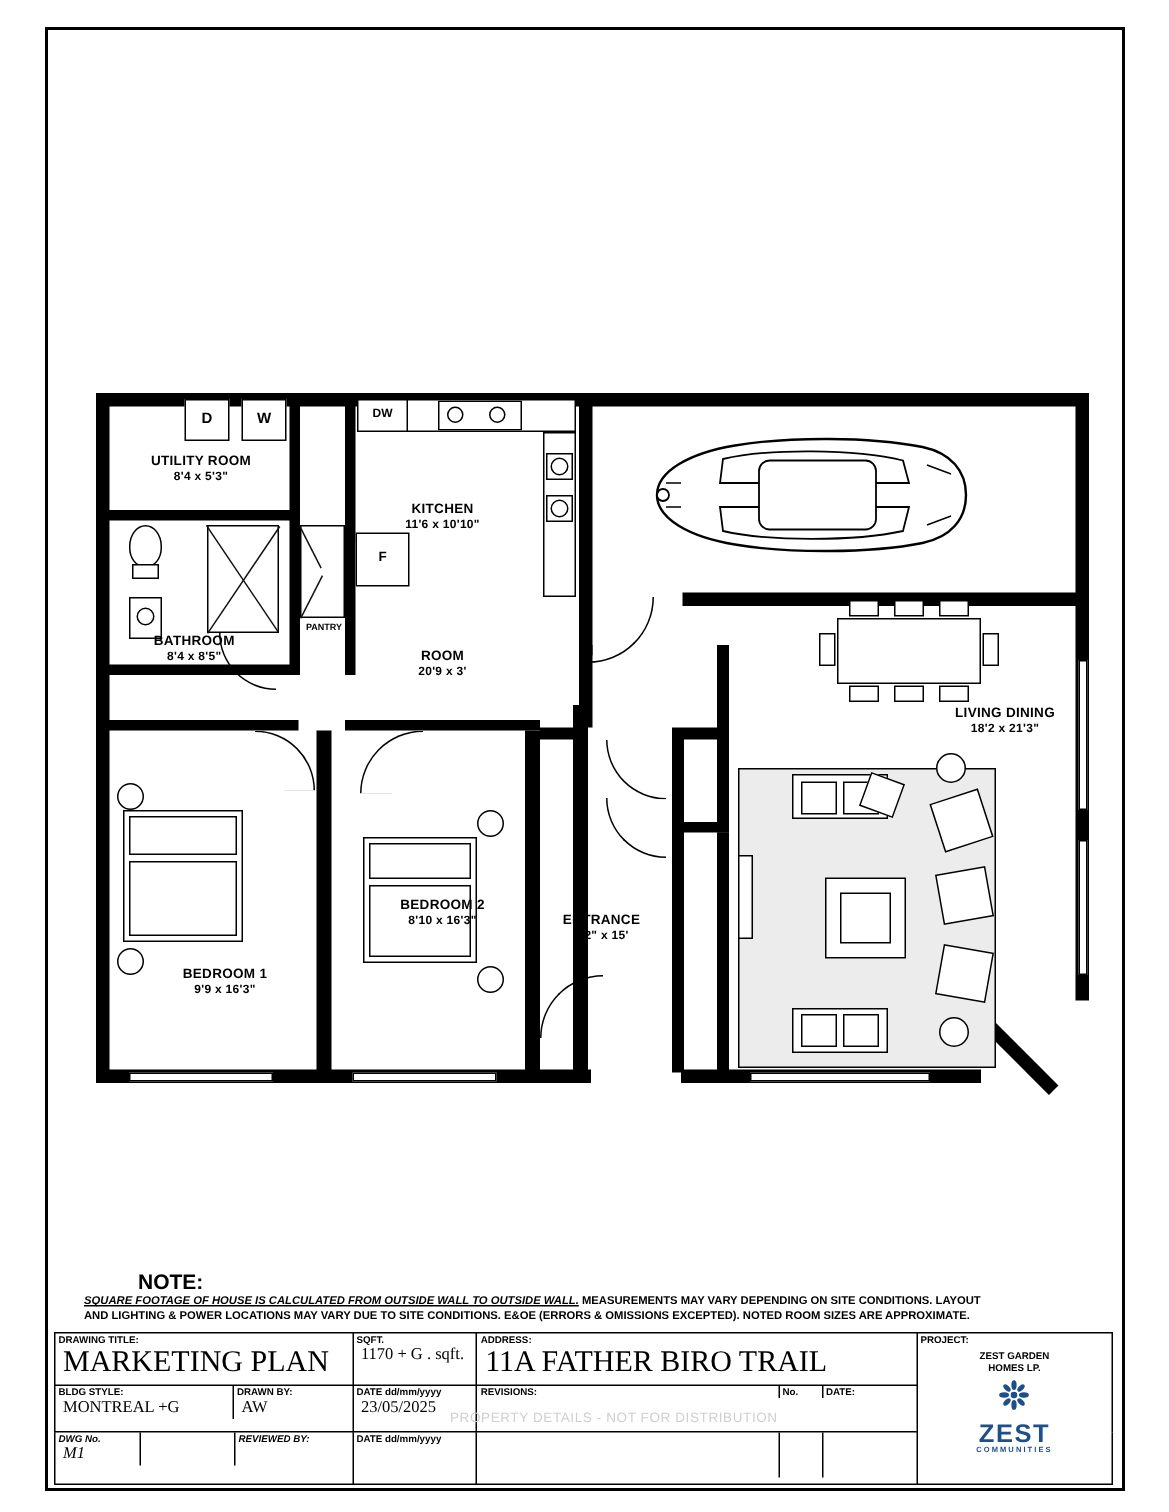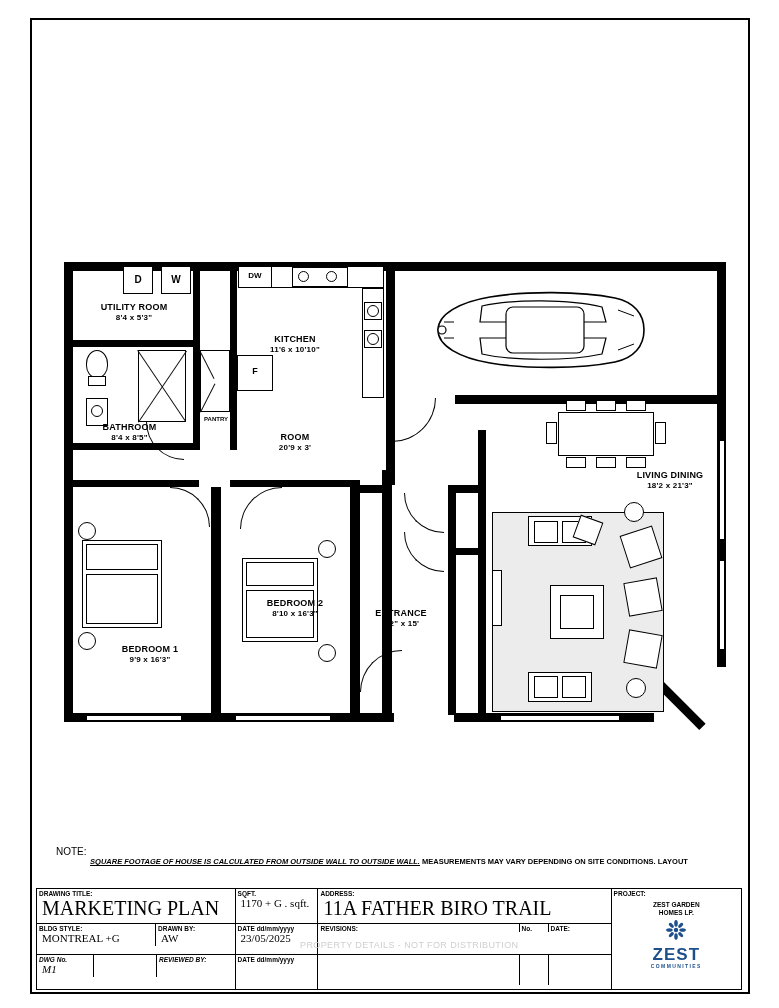--- a/index.html
+++ b/index.html
@@ -18,22 +18,22 @@
 
   .box{position:absolute;border:1px solid #000;background:#fff;box-sizing:border-box;}
   .boxg{position:absolute;border:1px solid #000;background:#f2f2f2;box-sizing:border-box;}
   .circ{position:absolute;border:1px solid #000;border-radius:50%;background:#fff;box-sizing:border-box;}
 
   
   .swing{position:absolute;border:1px solid #000;box-sizing:border-box;background:transparent;}
 
   
   .note{position:absolute;left:56px;top:846px;width:666px;font-family:"Liberation Sans",sans-serif;}
-  .note .hd{font-size:10px;font-weight:normal;}
-  .note .ln{font-size:7.5px;line-height:9.5px;font-weight:bold;text-align:center;}
+  .note .hd{font-size:14px;font-weight:bold;margin-left:36px;}
+  .note .ln{font-size:7.5px;line-height:9.5px;font-weight:bold;}
   .note .ul{text-decoration:underline;font-style:italic;}
 
   table.tb{position:absolute;left:36px;top:888px;width:706px;border-collapse:collapse;}
   table.tb td{border:1px solid #000;vertical-align:top;padding:0;}
   .cap{font-family:"Liberation Sans",sans-serif;font-size:6.5px;font-weight:bold;padding:1px 2px 0 2px;display:block;}
   .val{font-family:"Liberation Serif",serif;font-size:20px;padding:0 4px 2px 5px;display:block;white-space:nowrap;}
   .val.sm{font-size:11px;}
   .val.xs{font-size:9px;}
   .proj{font-family:"Liberation Sans",sans-serif;font-size:6.5px;font-weight:bold;text-align:center;line-height:8px;padding-top:4px;}
   .logo{text-align:center;padding-top:2px;}
@@ -223,20 +223,21 @@
     <div class="box" style="left:532px;top:436px;width:24px;height:22px;"></div>
 
     <div class="circ" style="left:594px;top:262px;width:20px;height:20px;"></div>
     <div class="circ" style="left:596px;top:438px;width:20px;height:20px;"></div>
     <div class="box" style="left:462px;top:330px;width:10px;height:56px;"></div>
   </div>
 
   <div class="note">
     <div class="hd">NOTE:</div>
     <div class="ln"><span class="ul">SQUARE FOOTAGE OF HOUSE IS CALCULATED FROM OUTSIDE WALL TO OUTSIDE WALL.</span><span> MEASUREMENTS MAY VARY DEPENDING ON SITE CONDITIONS. LAYOUT</span></div>
+    <div class="ln">AND LIGHTING &amp; POWER LOCATIONS MAY VARY DUE TO SITE CONDITIONS. E&amp;OE (ERRORS &amp; OMISSIONS EXCEPTED). NOTED ROOM SIZES ARE APPROXIMATE.</div>
   </div>
 
   <table class="tb">
     <tbody>
         <tr>
       <td style="width:198px;height:34px;">
         <span class="cap">DRAWING TITLE:</span>
         <span class="val">MARKETING PLAN</span>
       </td>
       <td style="width:82px;">

